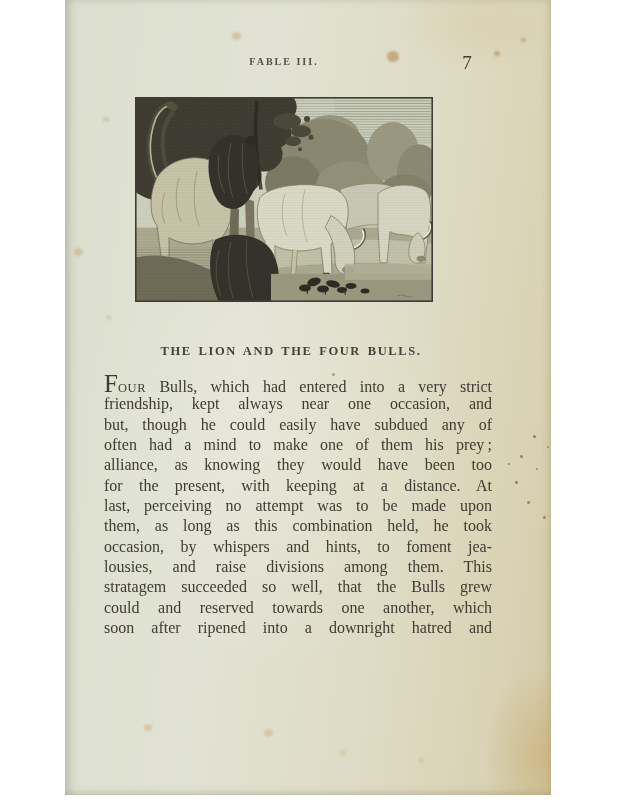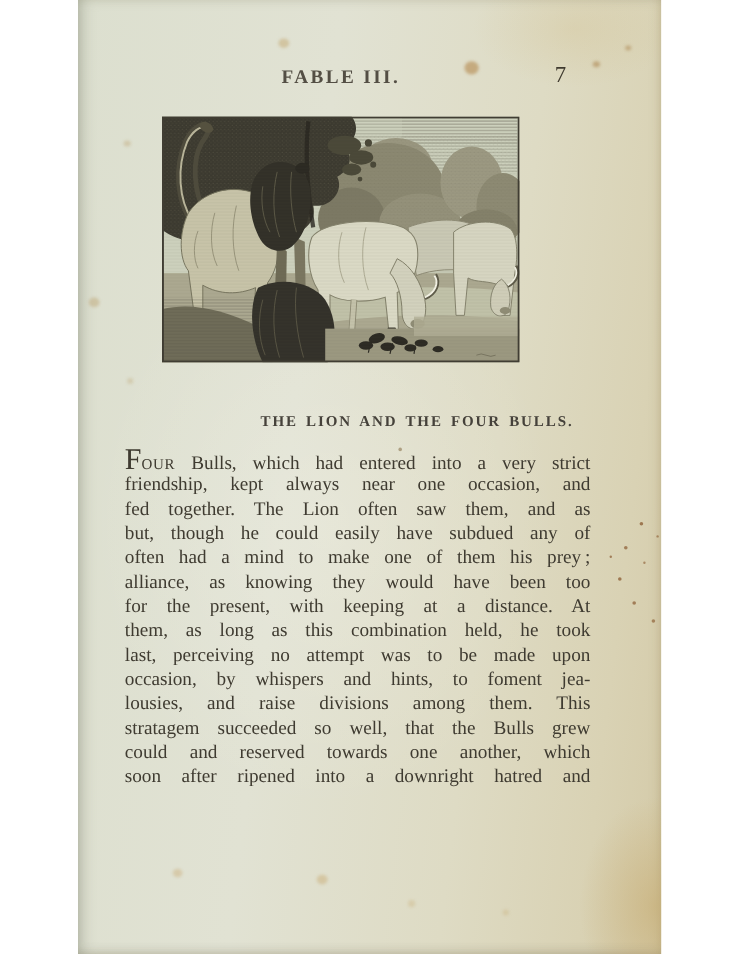--- a/index.html
+++ b/index.html
@@ -8,26 +8,26 @@
   .page{position:absolute;left:65px;top:0;width:486px;height:795px;
         background:linear-gradient(97deg,#dcdfcf 0%,#e1e2d3 38%,#dedbc4 68%,#d9d2b4 88%,#d4caa8 100%);
         box-shadow:inset 7px 0 12px -5px rgba(95,100,82,.38), inset -5px 0 10px -5px rgba(150,128,78,.38),
                    inset 0 -6px 10px -6px rgba(120,115,90,.25);}
   .page::before{content:"";position:absolute;inset:0;pointer-events:none;
         background:
           radial-gradient(ellipse 90px 130px at 99% 95%, rgba(196,166,103,.50), rgba(196,166,103,0) 70%),
           radial-gradient(ellipse 120px 70px at 85% 3%, rgba(205,180,120,.22), rgba(205,180,120,0) 70%),
           radial-gradient(ellipse 260px 320px at 42% 55%, rgba(255,255,250,.20), rgba(255,255,250,0) 75%);}
   .running-head{position:absolute;top:56px;left:39px;width:360px;text-align:center;
-        font-size:16px;font-weight:bold;letter-spacing:2px;color:#534e44;font-family:Liberation Serif, serif;}
+        font-size:10px;font-weight:bold;letter-spacing:2px;color:#534e44;font-family:Liberation Serif, serif;}
   .page-number{position:absolute;top:52px;left:392px;width:20px;text-align:center;
         font-size:19px;color:#3f3a2f;}
   .plate{position:absolute;left:70px;top:97px;width:298px;height:205px;}
   .plate svg{display:block;width:100%;height:100%;}
-  .fable-title{position:absolute;top:344px;left:39px;width:374px;text-align:right;
+  .fable-title{position:absolute;top:344px;left:39px;width:374px;text-align:center;
         font-size:12.5px;font-weight:bold;letter-spacing:1.6px;word-spacing:2px;color:#45413a;}
   .body-text{position:absolute;left:39px;top:374px;width:388px;
         font-size:16px;line-height:20.35px;color:#3f3b31;font-family:Liberation Serif, serif;}
   .line{text-align:justify;text-align-last:justify;height:20.35px;overflow:visible;}
   .drop-initial{font-size:25px;line-height:20.35px;}
   .drop-caps{font-size:12.5px;letter-spacing:.6px;line-height:20.35px;}
   .spot{position:absolute;border-radius:50%;pointer-events:none;}
   .fox{filter:blur(1.2px);}
 </style>
 </head>
@@ -142,27 +142,26 @@
         <rect width="298" height="204" fill="url(#hz)" opacity="0.12"></rect>
         <rect x="0.8" y="0.8" width="296.4" height="202.4" fill="none" stroke="#403d33" stroke-width="1.6"></rect>
       </svg>
     </div>
 
     <div class="fable-title">THE LION AND THE FOUR BULLS.</div>
 
     <div class="body-text">
       <div class="line"><span class="drop-initial">F</span><span class="drop-caps">OUR</span> <span>Bulls, which had entered into a very strict</span></div>
       <div class="line">friendship, kept always near one occasion, and</div>
-      <div class="line">fed together.  The Lion often saw them, and as</div>
       <div class="line">but, though he could easily have subdued any of</div>
       <div class="line">often had a mind to make one of them his prey ;</div>
       <div class="line">alliance, as knowing they would have been too</div>
       <div class="line">for the present, with keeping at a distance.  At</div>
+      <div class="line">last, perceiving no attempt was to be made upon</div>
       <div class="line">them, as long as this combination held, he took</div>
-      <div class="line">last, perceiving no attempt was to be made upon</div>
       <div class="line">occasion, by whispers and hints, to foment jea-</div>
       <div class="line">lousies, and raise divisions among them.  This</div>
       <div class="line">stratagem succeeded so well, that the Bulls grew</div>
       <div class="line">could and reserved towards one another, which</div>
       <div class="line">soon after ripened into a downright hatred and</div>
     </div>
 
     <div>
       <div class="spot fox" style="left:322px;top:51px;width:12px;height:11px;background:rgba(180,138,80,.62);"></div>
       <div class="spot fox" style="left:167px;top:32px;width:9px;height:8px;background:rgba(194,161,101,.45);"></div>

